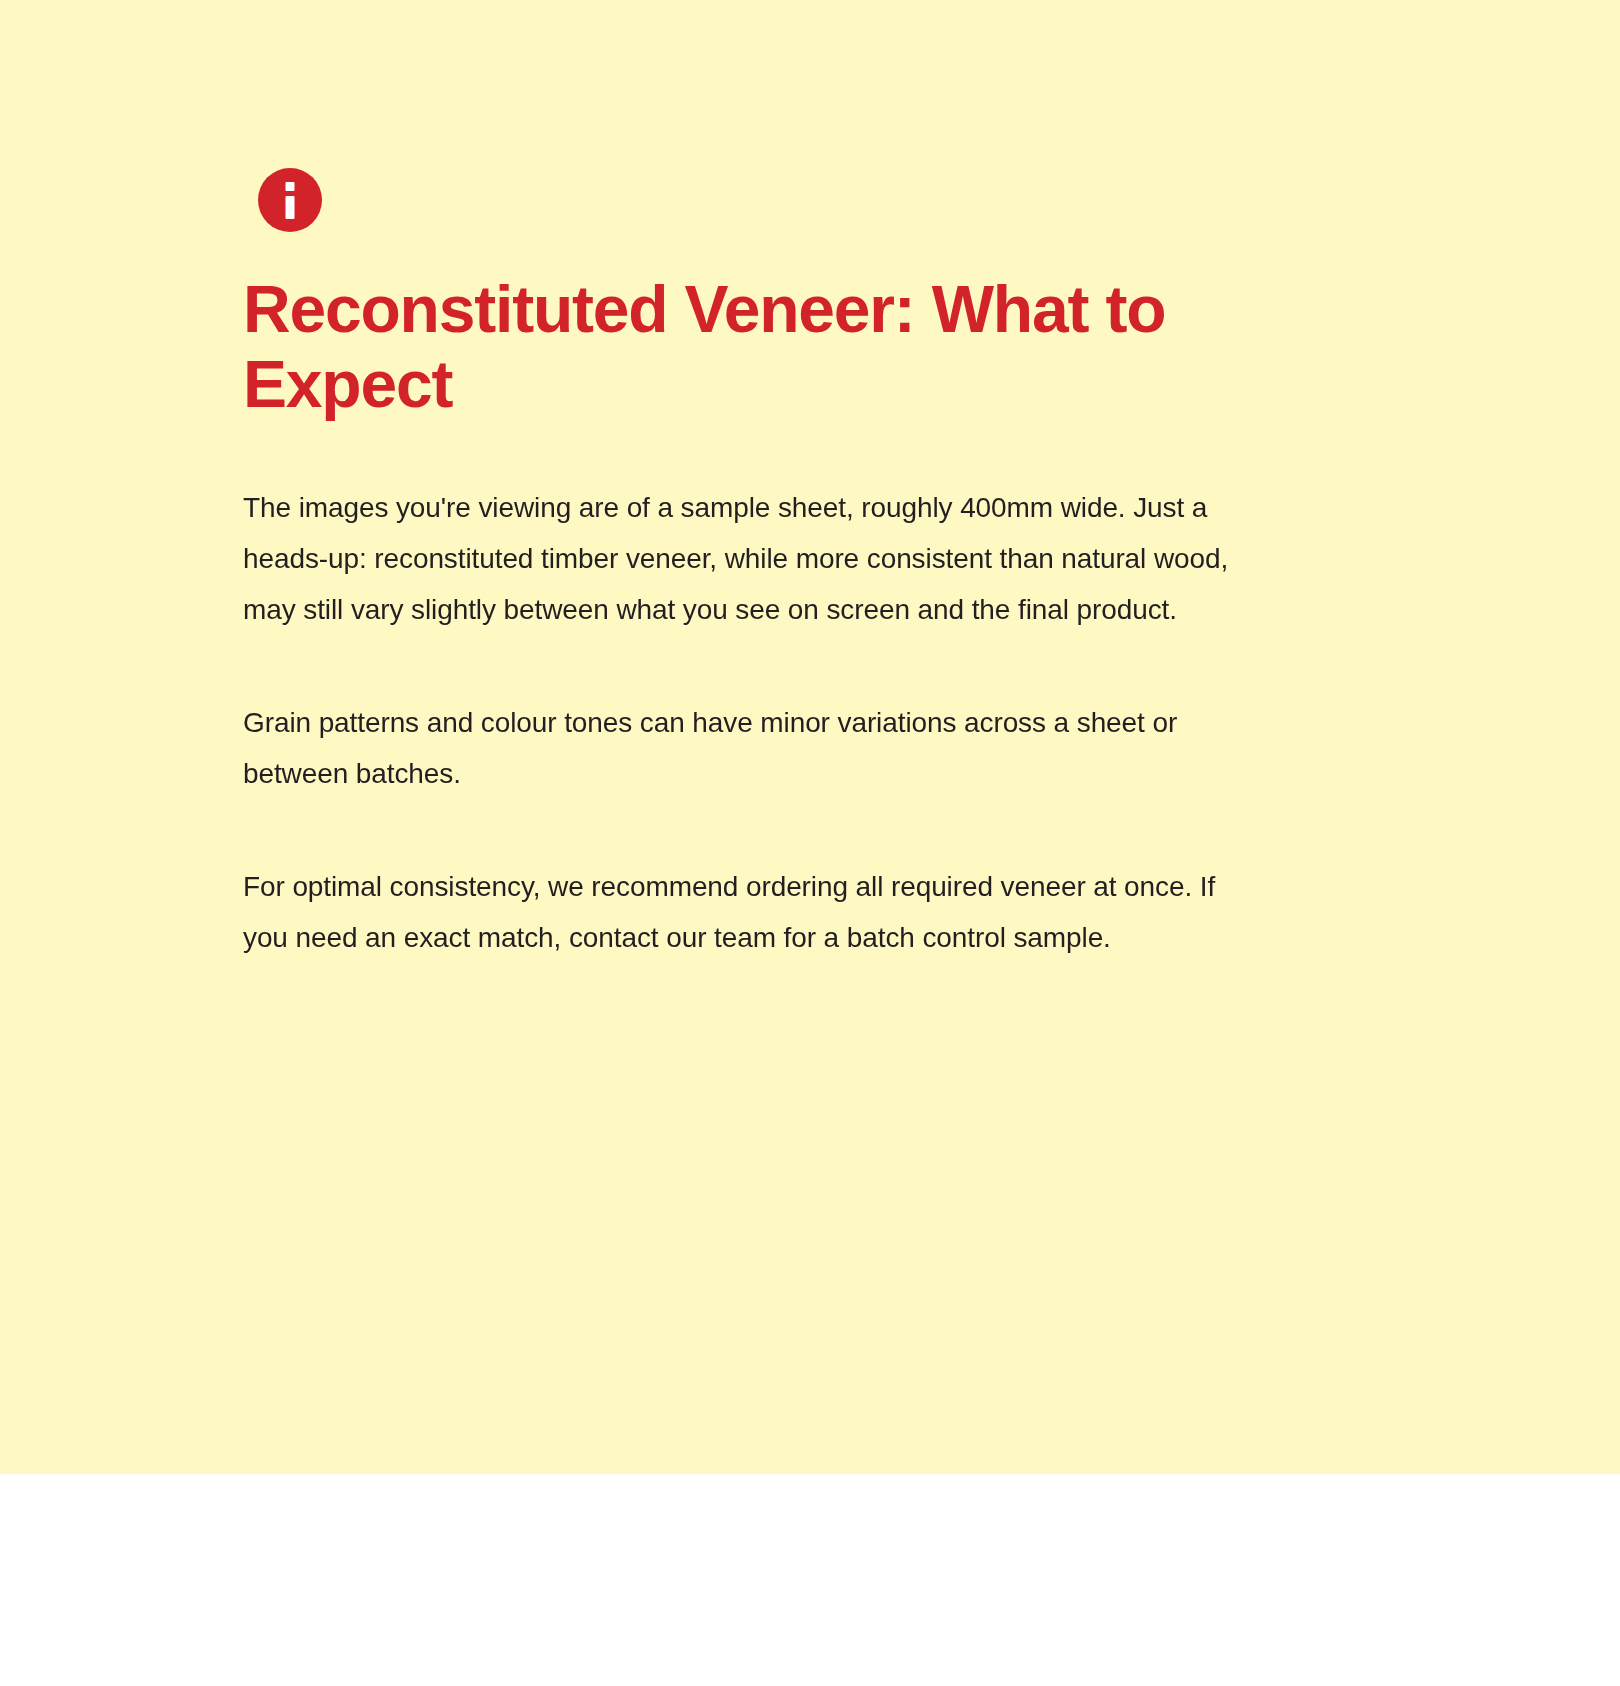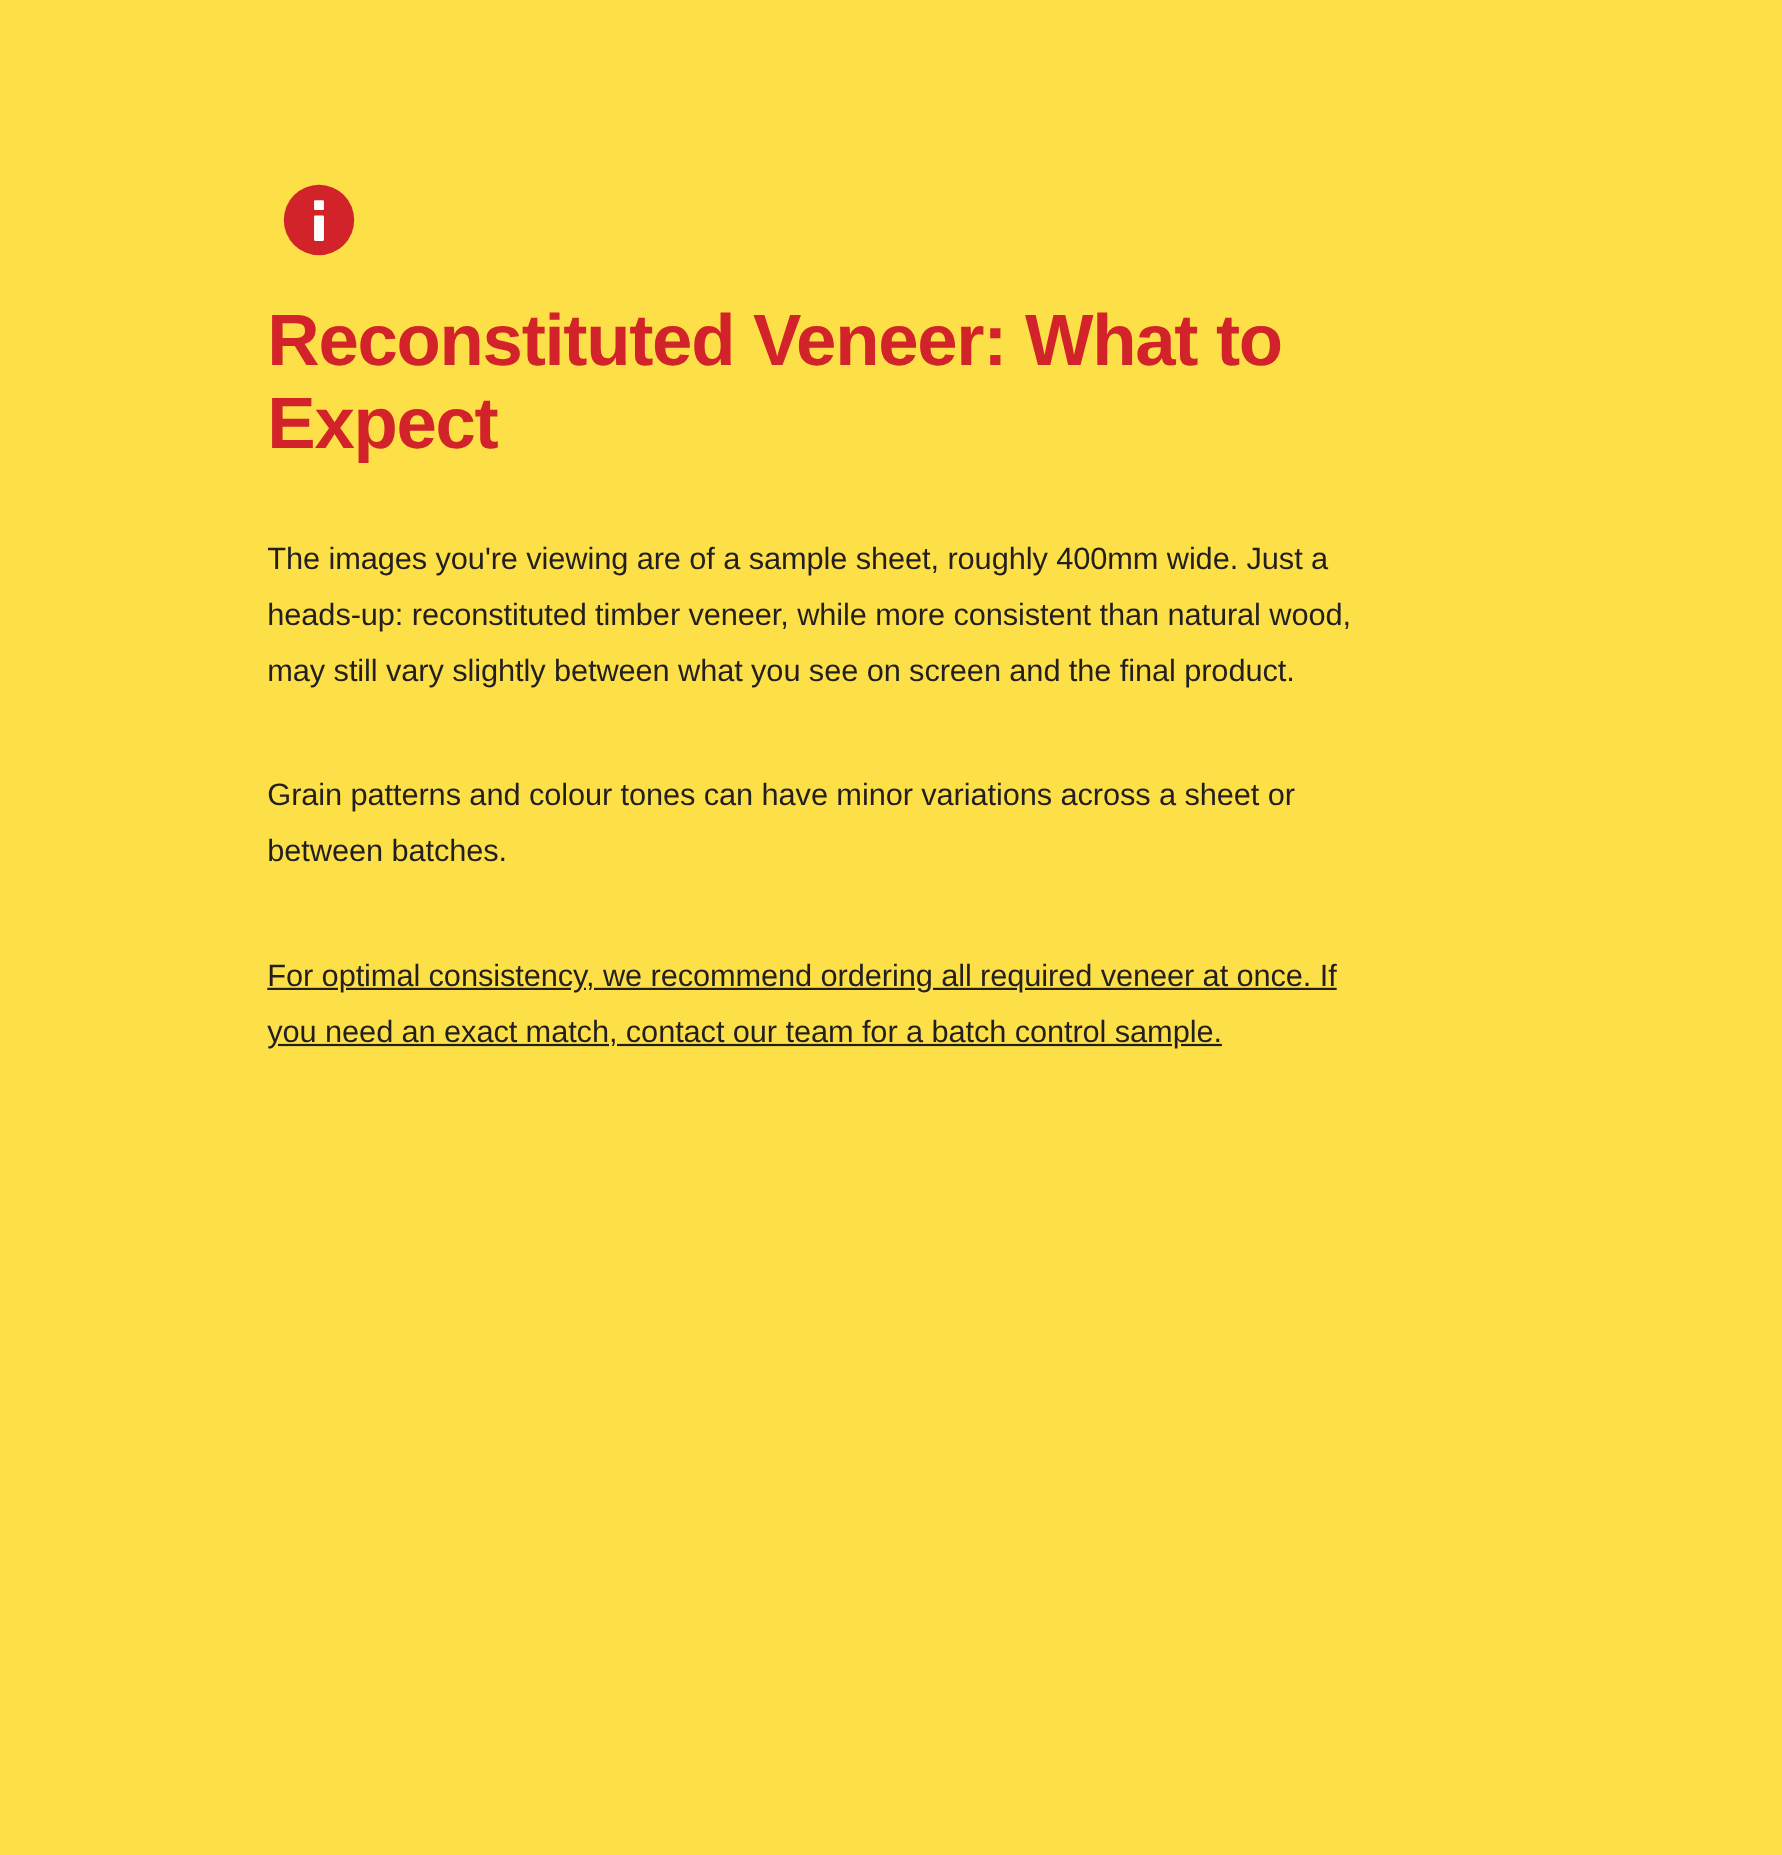--- a/index.html
+++ b/index.html
@@ -12,22 +12,22 @@
     width: 1620px;
     height: 1686px;
     font-family: "Liberation Sans", sans-serif;
     -webkit-font-smoothing: antialiased;
     overflow: hidden;
   }
 
   .page {
     position: relative;
     width: 1620px;
-    height: 1686px;
-    background: #fde047;
+    height: 1474px;
+    background: #fef9c3;
     box-sizing: border-box;
   }
 
   .content {
     position: absolute;
     left: 243px;
     top: 168px;
     width: 1010px;
   }
 
@@ -85,21 +85,20 @@
     margin: 0 0 62px 0;
     color: #231f20;
     font-family: "Liberation Sans", sans-serif;
     font-size: 28px;
     font-weight: 400;
     line-height: 1.82;
     letter-spacing: -0.1px;
   }
   .body-copy p:last-child {
     margin-bottom: 0;
-    text-decoration: underline;
   }
   .spacer-after-headline {
     height: 62px;
   }
 </style>
 </head>
 <body>
 
 <div class="page">
   <div class="content">

